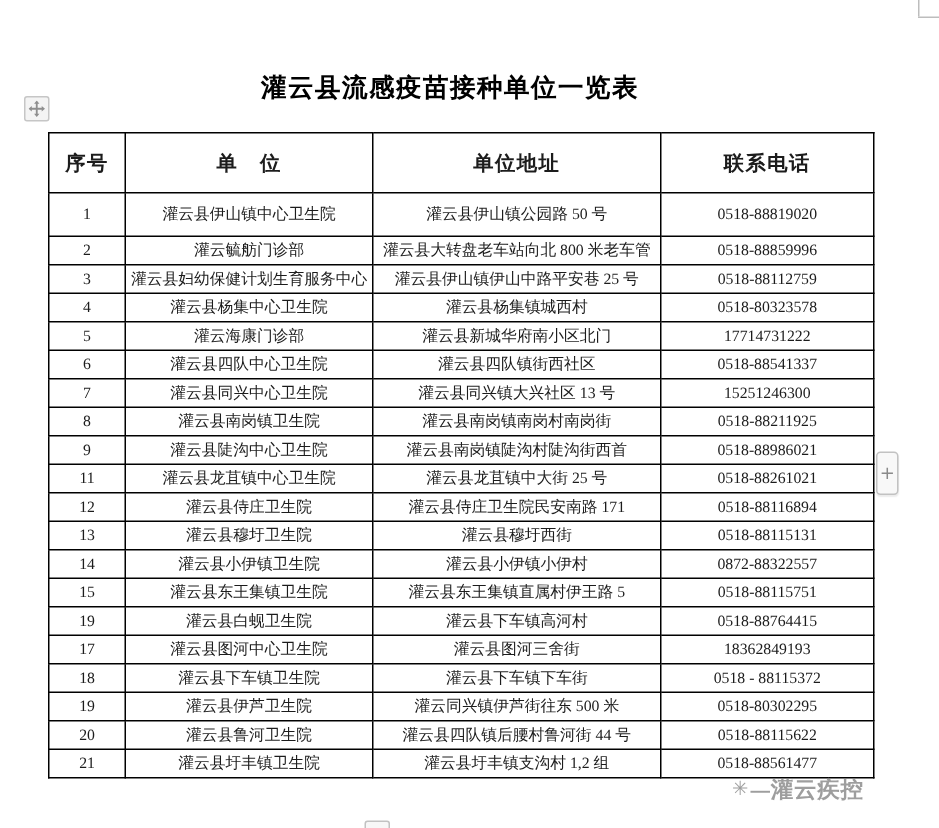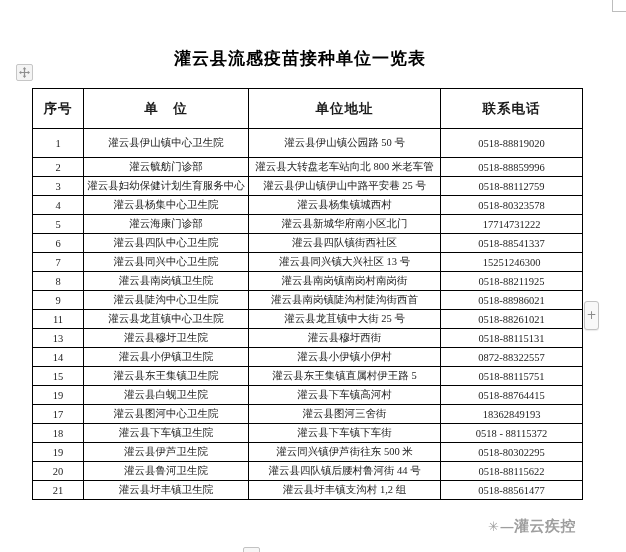--- a/index.html
+++ b/index.html
@@ -146,20 +146,26 @@
   </tr>
 
 
   <tr>
     <td>11</td>
     <td>灌云县龙苴镇中心卫生院</td>
     <td>灌云县龙苴镇中大街 25 号</td>
     <td>0518-88261021</td>
   </tr>
 
+  <tr>
+    <td>12</td>
+    <td>灌云县侍庄卫生院</td>
+    <td>灌云县侍庄卫生院民安南路 171</td>
+    <td>0518-88116894</td>
+  </tr>
 
   <tr>
     <td>13</td>
     <td>灌云县穆圩卫生院</td>
     <td>灌云县穆圩西街</td>
     <td>0518-88115131</td>
   </tr>
 
   <tr>
     <td>14</td>

